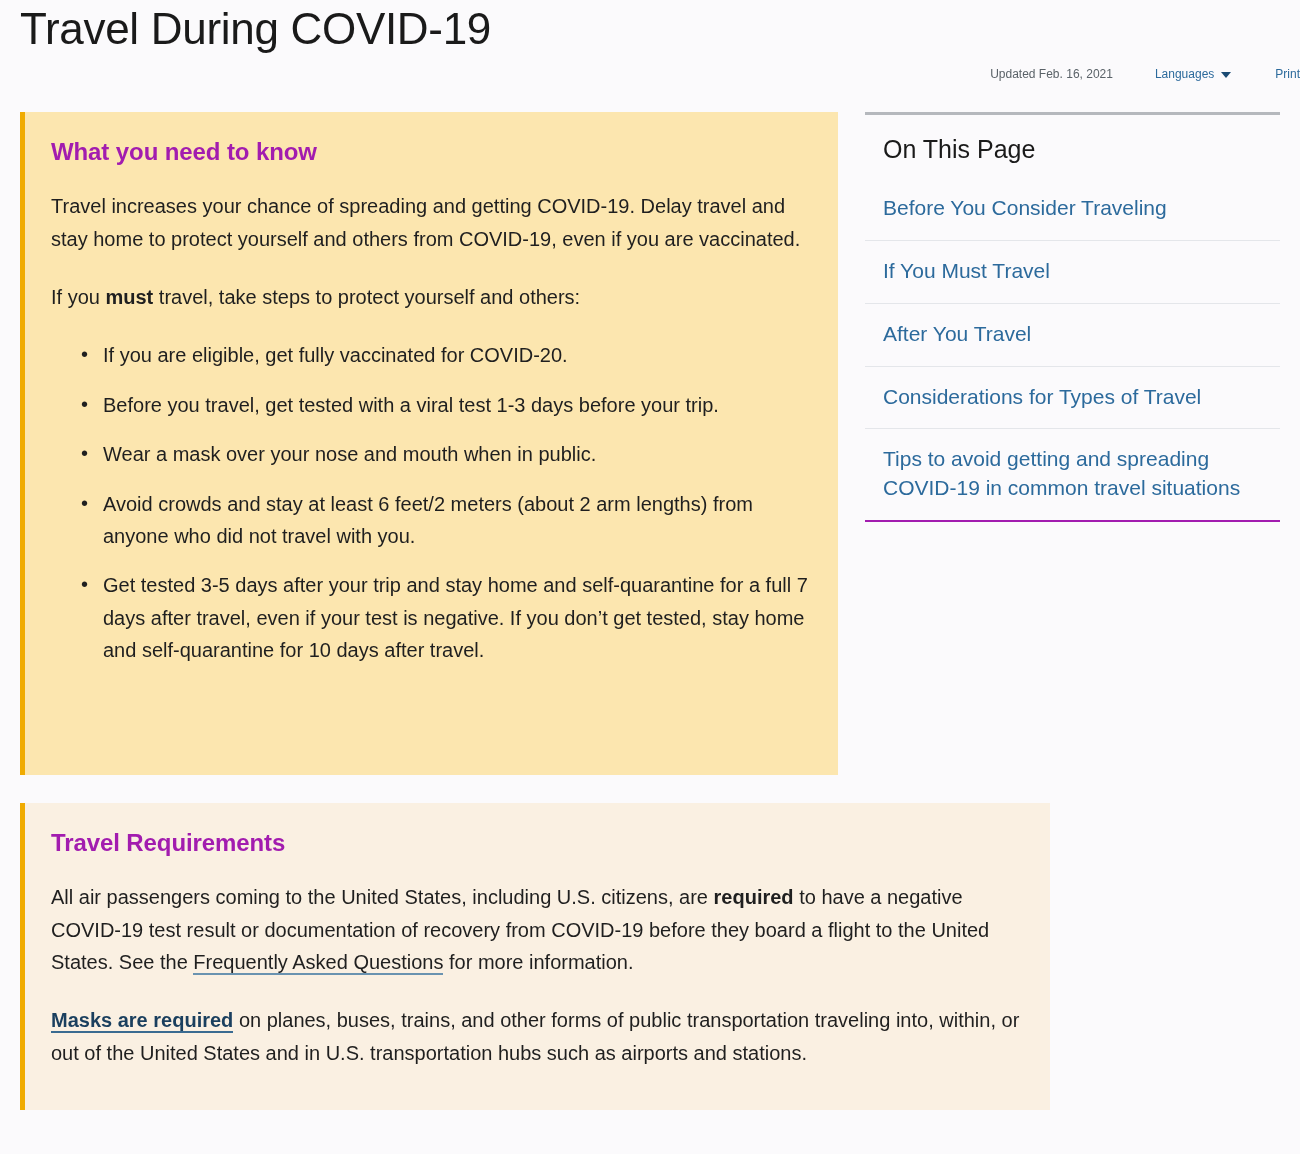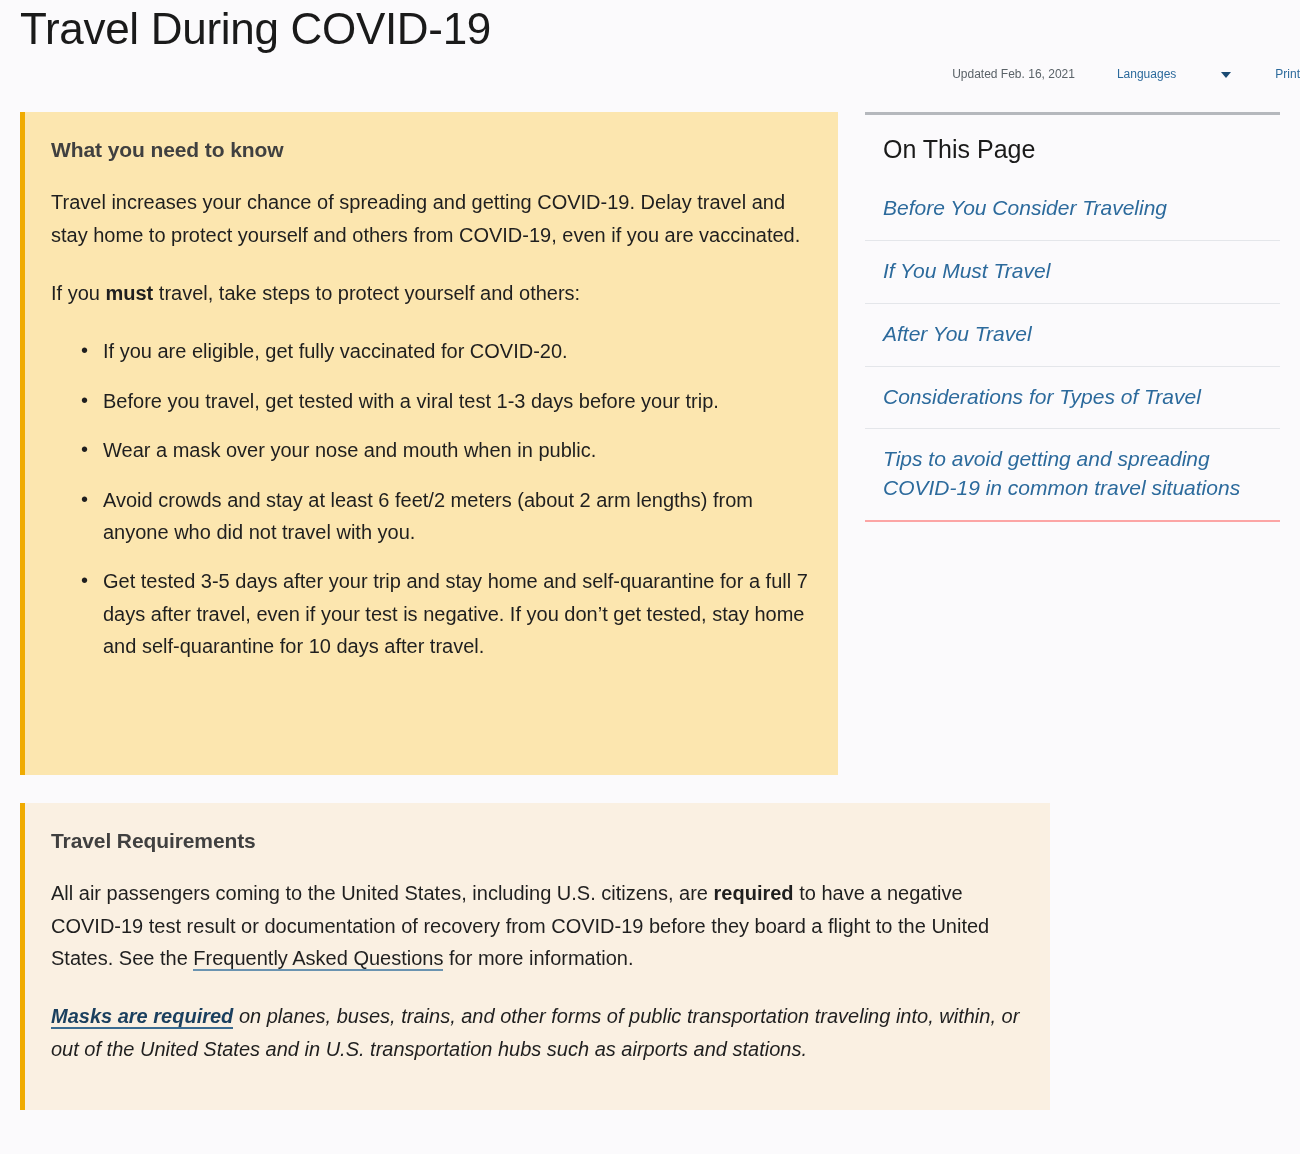--- a/index.html
+++ b/index.html
@@ -39,21 +39,20 @@
     color: #5a6268;
     margin-right: 42px;
   }
   .meta-link {
     color: #2c6a9c;
     text-decoration: none;
     margin-right: 44px;
     display: inline-flex;
     align-items: center;
     cursor: pointer;
-    gap: 38px;
   }
   .meta-link:last-child { margin-right: 0; }
   .caret {
     display: inline-block;
     width: 0; height: 0;
     border-left: 5px solid transparent;
     border-right: 5px solid transparent;
     border-top: 6px solid #1a4a73;
     margin-left: 7px;
     position: relative;
@@ -88,33 +87,33 @@
     width: 818px;
     min-height: 663px;
   }
   .callout-secondary {
     background: #faf0e2;
     width: 1030px;
     margin: 28px 0 0 20px;
     min-height: 307px;
   }
   .callout h2 {
-    font-size: 21px;
+    font-size: 24px;
     font-weight: 700;
     margin: 0 0 24px 0;
-    color: #404040;
+    color: #a21caf;
     letter-spacing: -0.1px;
   }
   .callout p {
     font-size: 20px;
     line-height: 1.62;
     margin: 0 0 26px 0;
     color: #1f1f1f;
   }
-  .callout p:last-child { margin-bottom: 0; font-style: italic; }
+  .callout p:last-child { margin-bottom: 0; }
 
   .bullets {
     list-style: none;
     margin: 0;
     padding: 0;
   }
   .bullets li {
     font-size: 20px;
     line-height: 1.62;
     margin-bottom: 17px;
@@ -162,22 +161,21 @@
   .otp-title {
     font-size: 25px;
     font-weight: 400;
     color: #1a1a1a;
     margin: 0 0 14px 18px;
   }
   .otp-list {
     list-style: none;
     margin: 0;
     padding: 0;
-    border-bottom: 2px solid #fca5a5;
-    font-style: italic;
+    border-bottom: 2px solid #a21caf;
   }
   .otp-list li {
     border-top: 1px solid #e4e6ea;
   }
   .otp-list li:first-child { border-top: none; }
   .otp-list a {
     display: block;
     font-size: 21px;
     line-height: 1.37;
     color: #2c6a9c;

